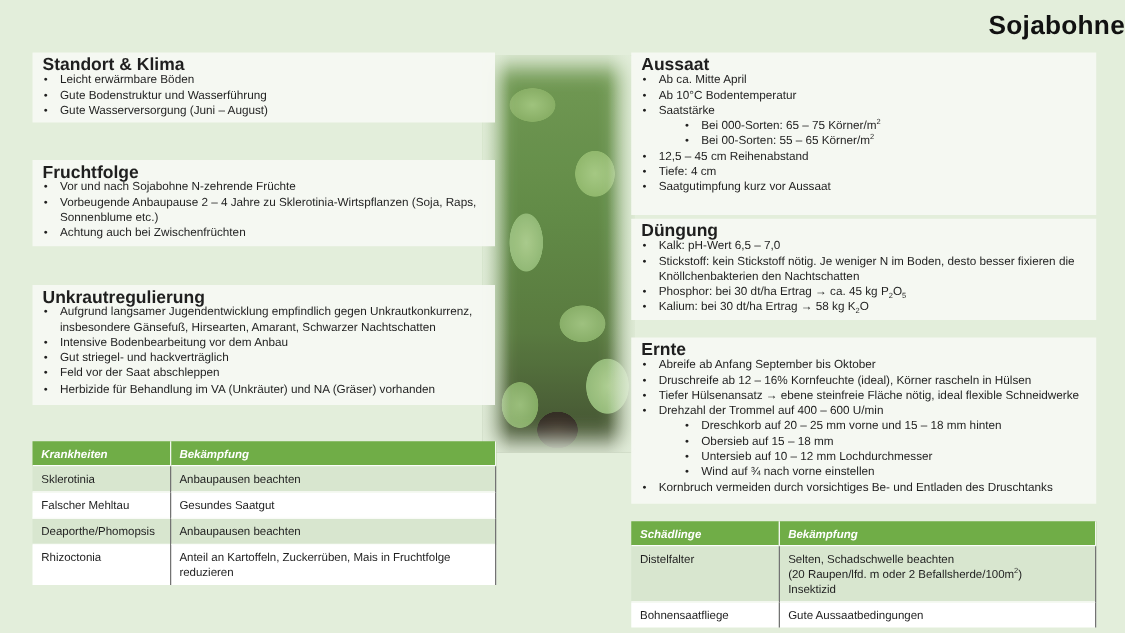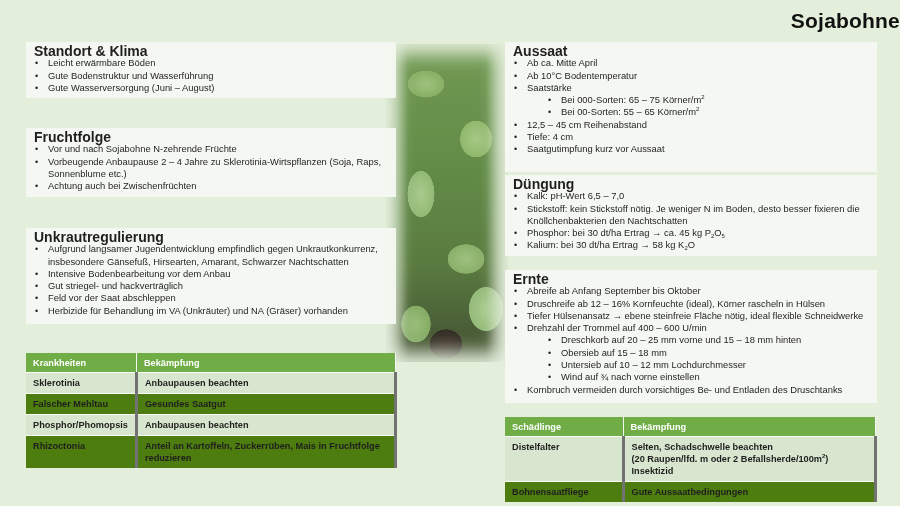--- a/index.html
+++ b/index.html
@@ -50,28 +50,28 @@
   .box li.sub::before { left: 35px; }
   sup, sub { font-size: 6px; line-height: 0; }
   sup { vertical-align: 4px; } sub { vertical-align: -2px; }
 
   table.tbl {
     position: absolute; border-collapse: collapse;
     font-size: 9.2px; line-height: 12px;
   }
   table.tbl th {
     background: #70ad47; color: #fff; text-align: left; font-weight: bold;
-    padding: 4px 7px 3px 7px; border-right: 1px solid #f1f6ee;
+    padding: 4px 7px 3px 7px; border-right: 1px solid #f1f6ee; font-style: italic;
   }
   table.tbl td {
     padding: 4px 7px 4px 7px; vertical-align: top;
-    border-top: 1px solid #fbfdfa; border-right: 3px solid #737373; font-weight: bold;
+    border-top: 1px solid #fbfdfa; border-right: 1px solid #737373;
   }
   table.tbl tr.odd td { background: #d8e6cf; }
-  table.tbl tr.even td { background: #4d7c0f; }
+  table.tbl tr.even td { background: #ffffff; }
 </style>
 </head>
 <body>
 
 <div class="title">Sojabohne</div>
 
 <div class="photo"></div>
 
 <div class="box" style="left:26px; top:42px; width:370px; height:56px;">
   <h3>Standort &amp; Klima</h3>
@@ -110,21 +110,21 @@
   </tr>
   <tr class="odd">
     <td>Sklerotinia</td>
     <td>Anbaupausen beachten</td>
   </tr>
   <tr class="even">
     <td>Falscher Mehltau</td>
     <td>Gesundes Saatgut</td>
   </tr>
   <tr class="odd">
-    <td>Phosphor/Phomopsis</td>
+    <td>Deaporthe/Phomopsis</td>
     <td>Anbaupausen beachten</td>
   </tr>
   <tr class="even">
     <td>Rhizoctonia</td>
     <td>Anteil an Kartoffeln, Zuckerrüben, Mais in Fruchtfolge reduzieren</td>
   </tr>
 </tbody>
   </table>
 
 <div class="box" style="left:505px; top:42px; width:372px; height:130px;">

